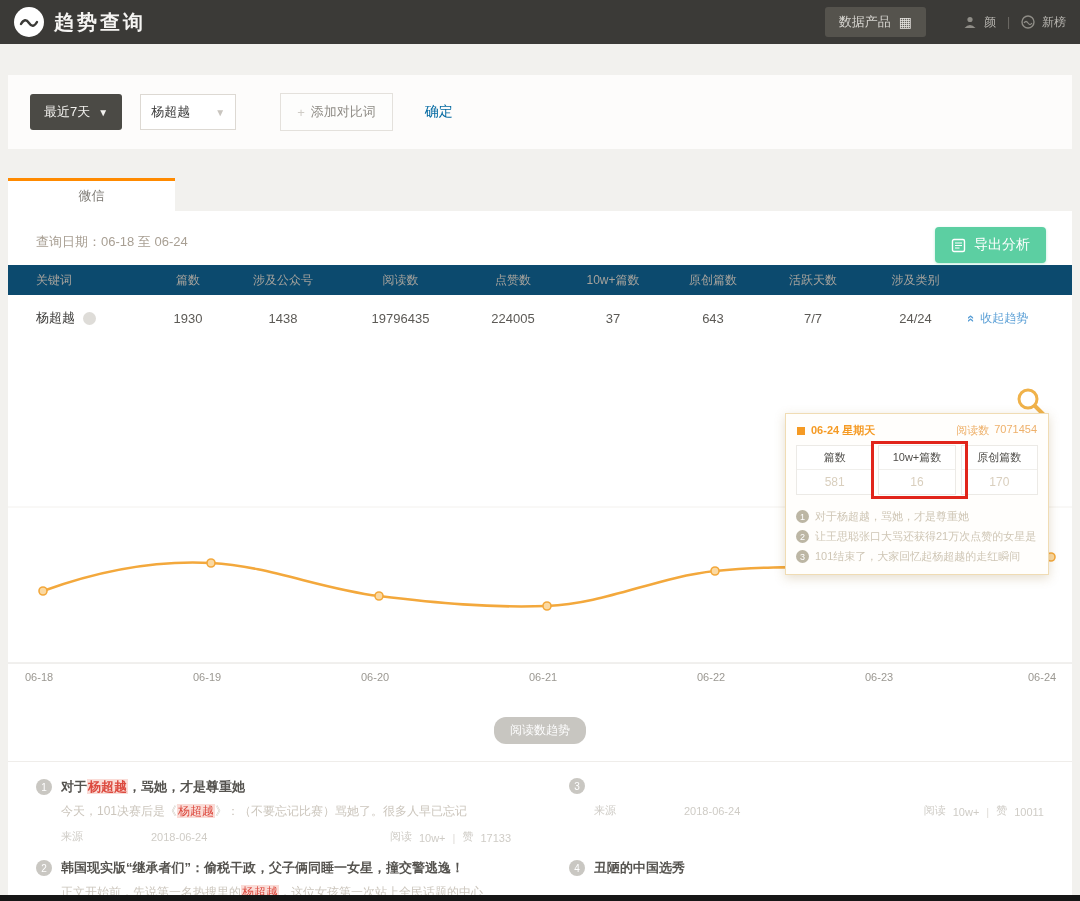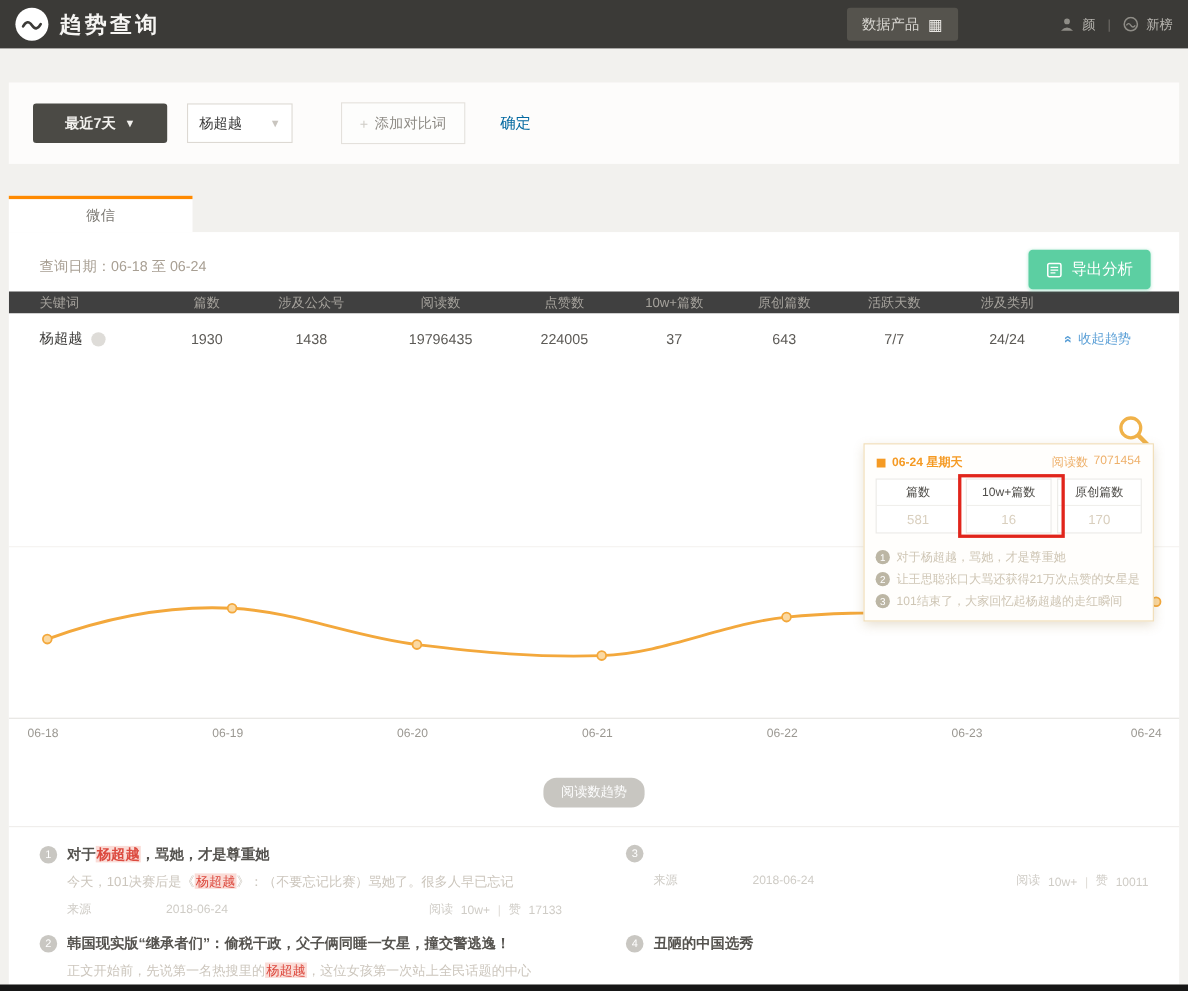--- a/index.html
+++ b/index.html
@@ -4,48 +4,48 @@
 <style>
   * { margin:0; padding:0; box-sizing:border-box; }
   html,body { width:1080px; height:901px; overflow:hidden; }
   body { background:#f2f1ee; font-family:"Liberation Sans","DejaVu Sans",sans-serif; position:relative; }
 
   
   .topbar { height:44px; background:#3b3a37; display:flex; align-items:center; padding:0 14px; }
   .logo-circle { width:30px; height:30px; border-radius:50%; background:#fff; display:flex; align-items:center; justify-content:center; margin-right:10px; }
   .app-title { color:#f5f4f2; font-size:20px; font-weight:bold; letter-spacing:3px; }
   .topbar-spacer { flex:1; }
-  .products-btn { background:#55534d; color:#d8d6d1; font-size:13px; padding:6px 14px; border-radius:3px; display:flex; align-items:center; gap:8px; cursor:pointer; margin-right:92px; }
+  .products-btn { background:#55534d; color:#d8d6d1; font-size:13px; padding:6px 14px; border-radius:3px; display:flex; align-items:center; gap:8px; cursor:pointer; margin-right:37px; }
   .grid-glyph { font-size:14px; color:#e8e6e2; }
   .user-area { display:flex; align-items:center; gap:7px; color:#b6b4af; font-size:12px; }
   .user-divider { color:#6e6c66; margin:0 4px; }
 
   
   .filter-panel { margin:31px 8px 0 8px; background:#fdfcfb; height:74px; display:flex; align-items:center; gap:18px; padding:0 22px; }
-  .range-btn { background:#4b4a45; color:#f2f1ee; font-size:13px; padding:9px 29px; border-radius:3px; display:flex; align-items:center; gap:8px; cursor:pointer;font-weight:bold; }
+  .range-btn { background:#4b4a45; color:#f2f1ee; font-size:13px; padding:9px 14px; border-radius:3px; display:flex; align-items:center; gap:8px; cursor:pointer; }
   .caret { font-size:10px; }
   .keyword-select { width:96px; border:1px solid #ddd9d3; background:#fff; padding:8px 10px; font-size:13px; color:#3c3c3c; display:flex; align-items:center; justify-content:space-between; cursor:pointer; }
   .keyword-select .caret { color:#c9c5bf; }
   .add-compare-btn { border:1px solid #e4e1dc; background:#fdfdfc; color:#8f8c86; font-size:13px; padding:9px 16px; display:flex; align-items:center; gap:6px; cursor:pointer; margin-left:26px; }
   .plus-glyph { color:#cfccc6; font-size:13px; }
   .confirm-link { color:#0369a1; font-size:14px; cursor:pointer; margin-left:14px; }
 
   
   .tab-strip { margin:29px 8px 0 8px; height:33px; display:flex; }
   .tab-active { width:167px; background:#fff; border-top:3px solid #ff8a00; color:#7d7a74; font-size:13px; display:flex; align-items:center; justify-content:center; cursor:pointer; }
 
   
   .main-panel { margin:0 8px; background:#fff; height:684px; overflow:hidden; position:relative; }
 
   .query-row { height:54px; padding:22px 28px 0 28px; font-size:13px; color:#a89f93; display:flex; align-items:flex-start; }
   .export-btn { position:absolute; top:16px; right:26px; background:#5ccfa2; color:#fff; font-size:14px; padding:9px 16px; border-radius:4px; display:flex; align-items:center; gap:8px; cursor:pointer; box-shadow:0 1px 3px rgba(92,207,162,.4); }
 
   .tbl { width:100%; }
   .tbl-row { display:grid; grid-template-columns:140px 80px 110px 125px 100px 100px 100px 100px 105px 1fr; align-items:center; }
-  .tbl-head { background:#404040; height:20px; font-size:12px; color:#a5a29c; }
+  .tbl-head { background:#0c4a6e; height:30px; font-size:12px; color:#a5a29c; }
   .tbl-head > div, .tbl-data > div { text-align:center; }
   .tbl-head > div:first-child, .tbl-data > div:first-child { text-align:left; padding-left:28px; }
   .tbl-data { height:46px; font-size:13px; color:#5c5a56; background:#fff; }
   .kw-cell { display:flex; align-items:center; gap:8px; color:#3d3c3a; }
   .info-dot { width:13px; height:13px; border-radius:50%; background:#dedcd8; display:inline-block; }
   .collapse-link { color:#5a9fd6; font-size:12px; display:flex; align-items:center; gap:5px; cursor:pointer; justify-content:flex-start; }
   .dbl-chevron { display:inline-block; transform:rotate(90deg); font-size:13px; font-weight:bold; }
 
   
   .chart-area { position:relative; height:420px; }

